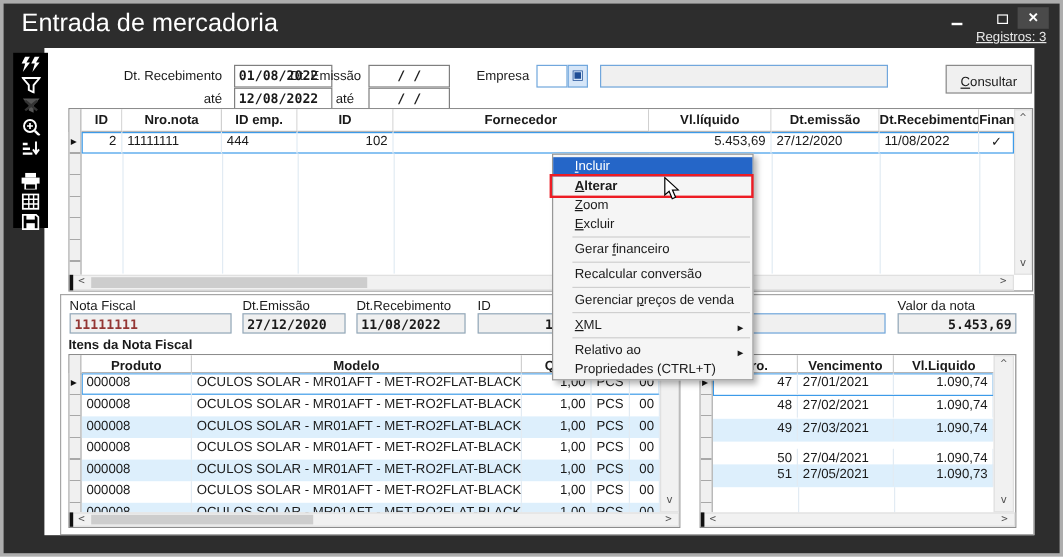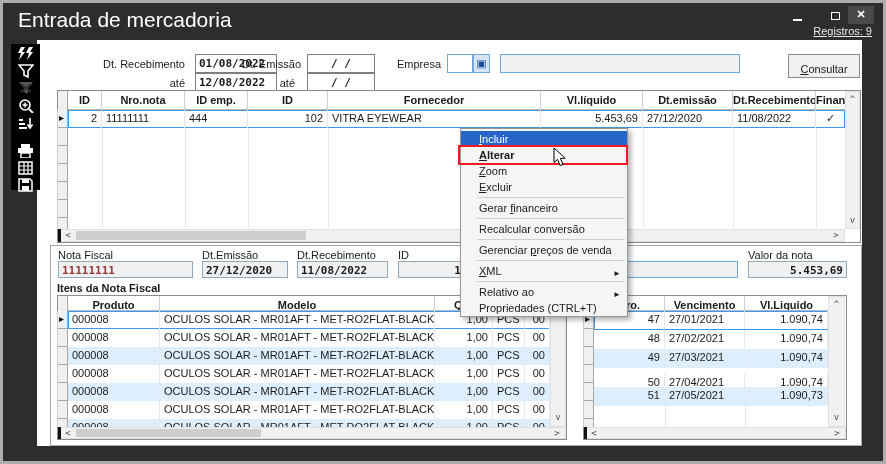--- a/index.html
+++ b/index.html
@@ -47,21 +47,21 @@
   <div id="frame"></div>
 
   <div class="abs ttl" style="left:18px;top:8px;">Entrada de mercadoria</div>
   <div class="abs winbtn" style="left:786px;top:10px;width:22px;height:14px;">
       <span class="abs" style="left:7px;top:9px;width:9px;height:2px;background:#fff;"></span>
     </div>
   <div class="abs winbtn" style="left:824px;top:8px;width:22px;height:16px;">
       <span class="abs" style="left:7px;top:4px;width:9px;height:8px;border:1.5px solid #fff;"></span>
     </div>
   <div class="abs winbtn" style="left:848px;top:6px;width:26px;height:18px;background:#4a4a4a;font-size:11px;padding-top:2px;font-weight:bold;"><span>✕</span></div>
-  <div class="abs reglink" style="left:770px;top:25px;width:102px;">Registros: 9</div>
+  <div class="abs reglink" style="left:770px;top:25px;width:102px;">Registros: 3</div>
 
   <div id="client"></div>
 
   <div class="abs" style="left:11px;top:44px;width:29px;height:146px;background:#000;">
     <svg class="tbicon" width="18" height="14" viewBox="0 0 18 14">
         <path d="M4,0 L1,6 L4,6 L2,13 L8,5 L5,5 L8,0 Z" fill="#fff"></path>
         <path d="M12,0 L9,6 L12,6 L10,13 L16,5 L13,5 L16,0 Z" fill="#fff"></path>
       </svg>
     <svg class="tbicon" width="16" height="14" viewBox="0 0 16 14">
         <path d="M1,1 L15,1 L10,7 L10,13 L6,11 L6,7 Z" fill="none" stroke="#fff" stroke-width="1.6"></path>
@@ -124,21 +124,20 @@
   <div class="abs ghead" style="left:816px;top:91px;width:29px;height:19px;border-right:none;">Finan</div>
 
   <div class="abs ind" style="left:57px;top:110px;width:11px;height:119px;"></div>
   <div class="abs marker" style="left:59px;top:112px;">▸</div>
 
   <div class="abs rowsel" style="left:68px;top:110px;width:777px;height:18px;">
     <div class="gcell rt abs" style="left:0;top:0;width:34px;height:18px;">2</div>
     <div class="gcell abs" style="left:34px;top:0;width:83px;height:18px;">11111111</div>
     <div class="gcell abs" style="left:117px;top:0;width:63px;height:18px;">444</div>
     <div class="gcell rt abs" style="left:180px;top:0;width:80px;height:18px;">102</div>
-    <div class="gcell abs" style="left:260px;top:0;width:213px;height:18px;">VITRA EYEWEAR</div>
     <div class="gcell rt abs" style="left:473px;top:0;width:102px;height:18px;">5.453,69</div>
     <div class="gcell abs" style="left:575px;top:0;width:90px;height:18px;">27/12/2020</div>
     <div class="gcell abs" style="left:665px;top:0;width:83px;height:18px;">11/08/2022</div>
     <div class="gcell chk abs" style="left:748px;top:0;width:29px;height:18px;border-right:none;">✓</div>
   </div>
 
   <div class="abs vline" style="left:102px;top:128px;height:100px;"></div>
   <div class="abs vline" style="left:185px;top:128px;height:100px;"></div>
   <div class="abs vline" style="left:248px;top:128px;height:100px;"></div>
   <div class="abs vline" style="left:328px;top:128px;height:100px;"></div>

